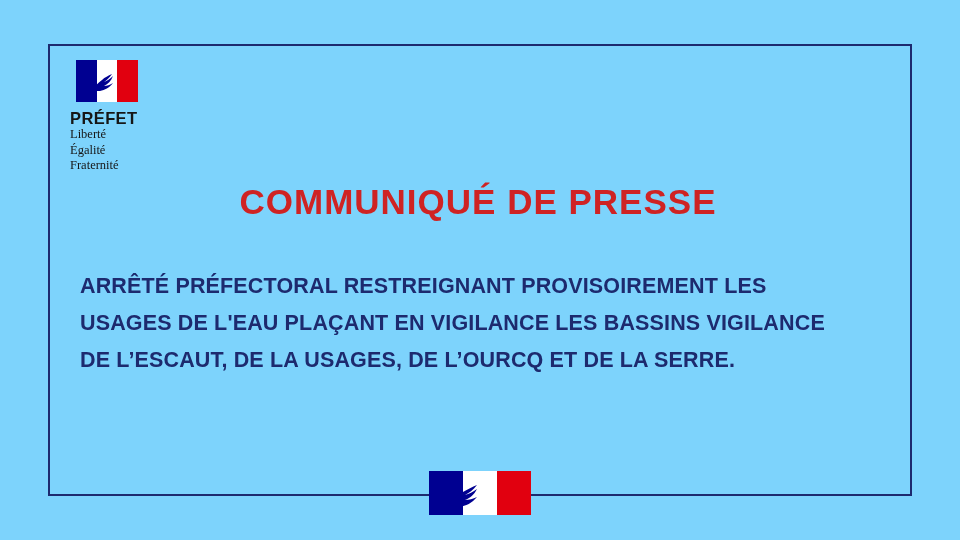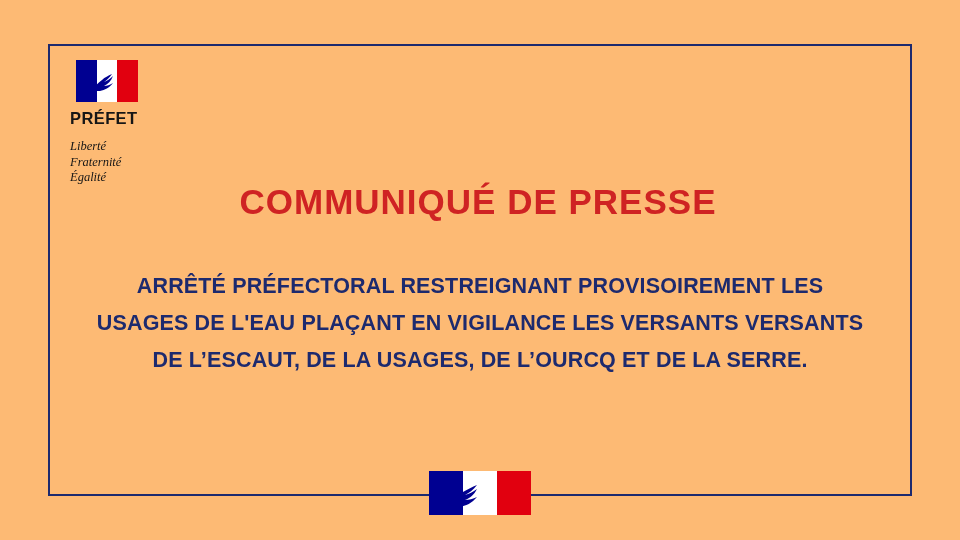--- a/index.html
+++ b/index.html
@@ -11,21 +11,21 @@
     height: 540px;
     background: #ffffff;
     font-family: "Liberation Sans", sans-serif;
     overflow: hidden;
   }
 
   .slide {
     position: relative;
     width: 960px;
     height: 540px;
-    background: #fdba74;
+    background: #7dd3fc;
     box-sizing: border-box;
   }
 
   
   .frame {
     position: absolute;
     left: 48px;
     top: 44px;
     width: 864px;
     height: 452px;
@@ -65,23 +65,22 @@
   .logo-title {
     margin-top: 7px;
     font-size: 16.5px;
     font-weight: bold;
     letter-spacing: 0.4px;
     line-height: 1.12;
     color: #161616;
     text-transform: uppercase;
   }
   .logo-motto {
-    margin-top: 12px;
+    margin-top: 0;
     font-family: "Liberation Serif", serif;
-    font-style: italic;
     font-size: 12.5px;
     line-height: 1.24;
     color: #161616;
   }
 
   
   .headline {
     position: absolute;
     left: 0;
     top: 182px;
@@ -91,21 +90,21 @@
     font-size: 35px;
     font-weight: bold;
     letter-spacing: 1.0px;
   }
 
   .subhead {
     position: absolute;
     left: 80px;
     top: 268px;
     width: 800px;
-    text-align: center;
+    text-align: left;
     color: #1d2a6e;
     font-size: 21.5px;
     font-weight: bold;
     line-height: 1.72;
     letter-spacing: 0.15px;
   }
   .subhead .line { display: block; white-space: nowrap; }
 
   
   .bottom-flag {
@@ -148,30 +147,30 @@
         <path d="M5 29 C10 25 16 22 23 19 C18 24 12 27 5 29 Z" fill="#e1000f" opacity="0.0"></path>
       </svg>
     </div>
 
     <div class="logo-title">
       <div>PRÉFET</div>
     </div>
 
     <div class="logo-motto">
       <div>Liberté</div>
+      <div>Égalité</div>
       <div>Fraternité</div>
-      <div>Égalité</div>
     </div>
   </div>
 
   <div class="headline">COMMUNIQUÉ DE PRESSE</div>
 
   <div class="subhead">
     <span class="line">ARRÊTÉ PRÉFECTORAL RESTREIGNANT PROVISOIREMENT LES</span>
-    <span class="line">USAGES DE L'EAU PLAÇANT EN VIGILANCE LES VERSANTS VERSANTS</span>
+    <span class="line">USAGES DE L'EAU PLAÇANT EN VIGILANCE LES BASSINS VIGILANCE</span>
     <span class="line">DE L’ESCAUT, DE LA USAGES, DE L’OURCQ ET DE LA SERRE.</span>
   </div>
 
   <div class="bottom-flag">
     <div class="band blue"></div>
     <div class="band white"></div>
     <div class="band red"></div>
     <svg class="marianne" viewBox="0 0 38 34">
       <path d="M3 28 C8 22 13 18 18 15 C23 12 27 10 32 8 C28 13 24 16 20 18 C24 17 28 15 32 12
                C29 18 25 21 20 23 C24 23 28 22 32 20 C27 26 21 29 14 30 Z" fill="#000091"></path>

